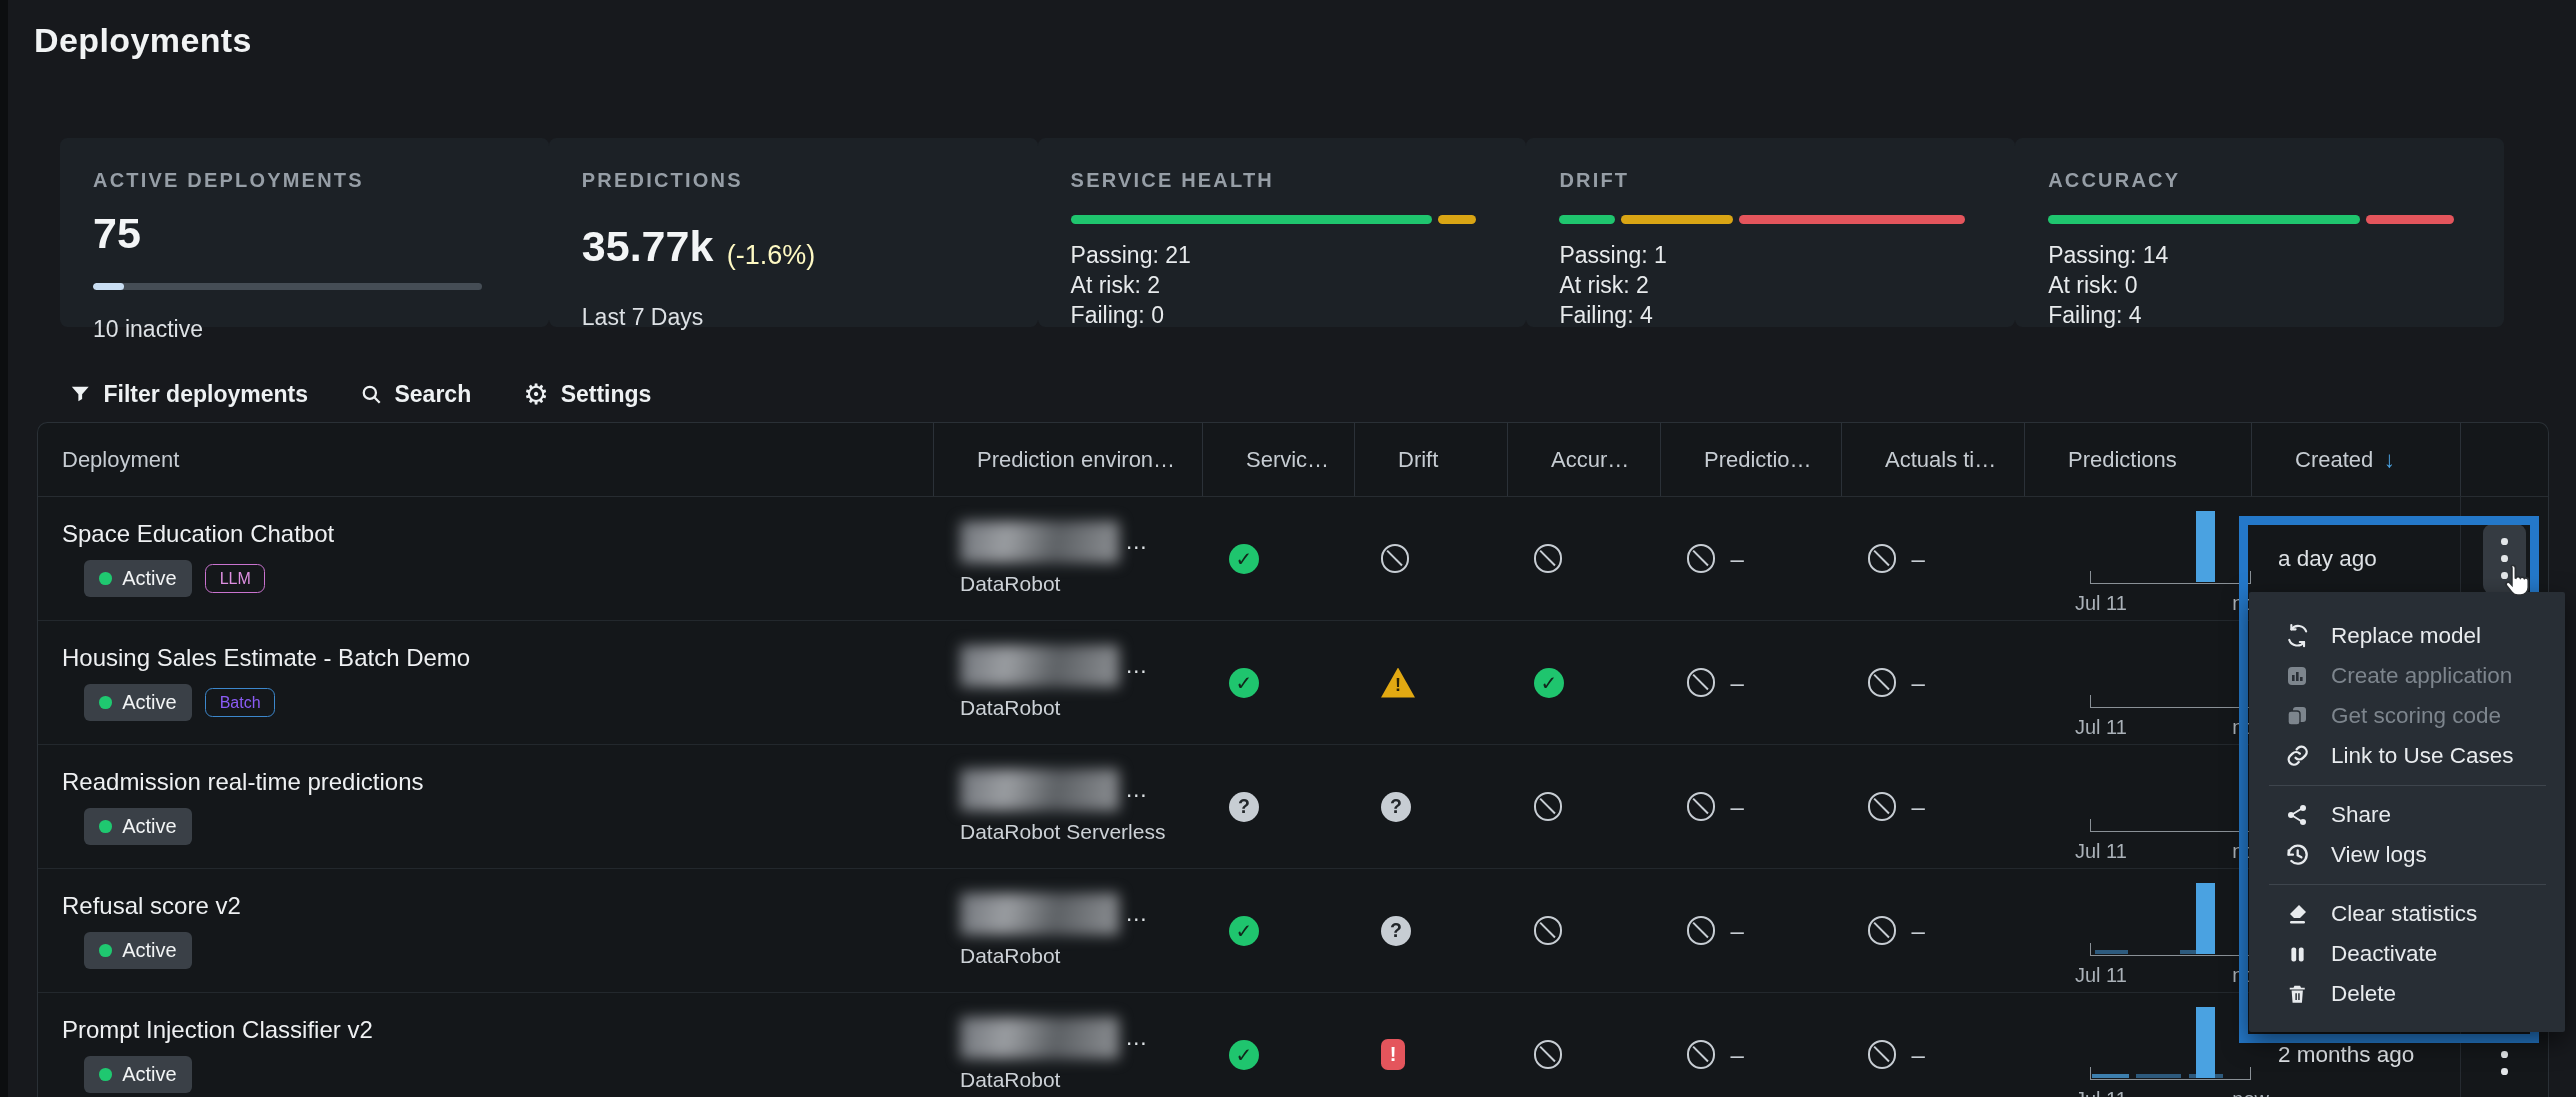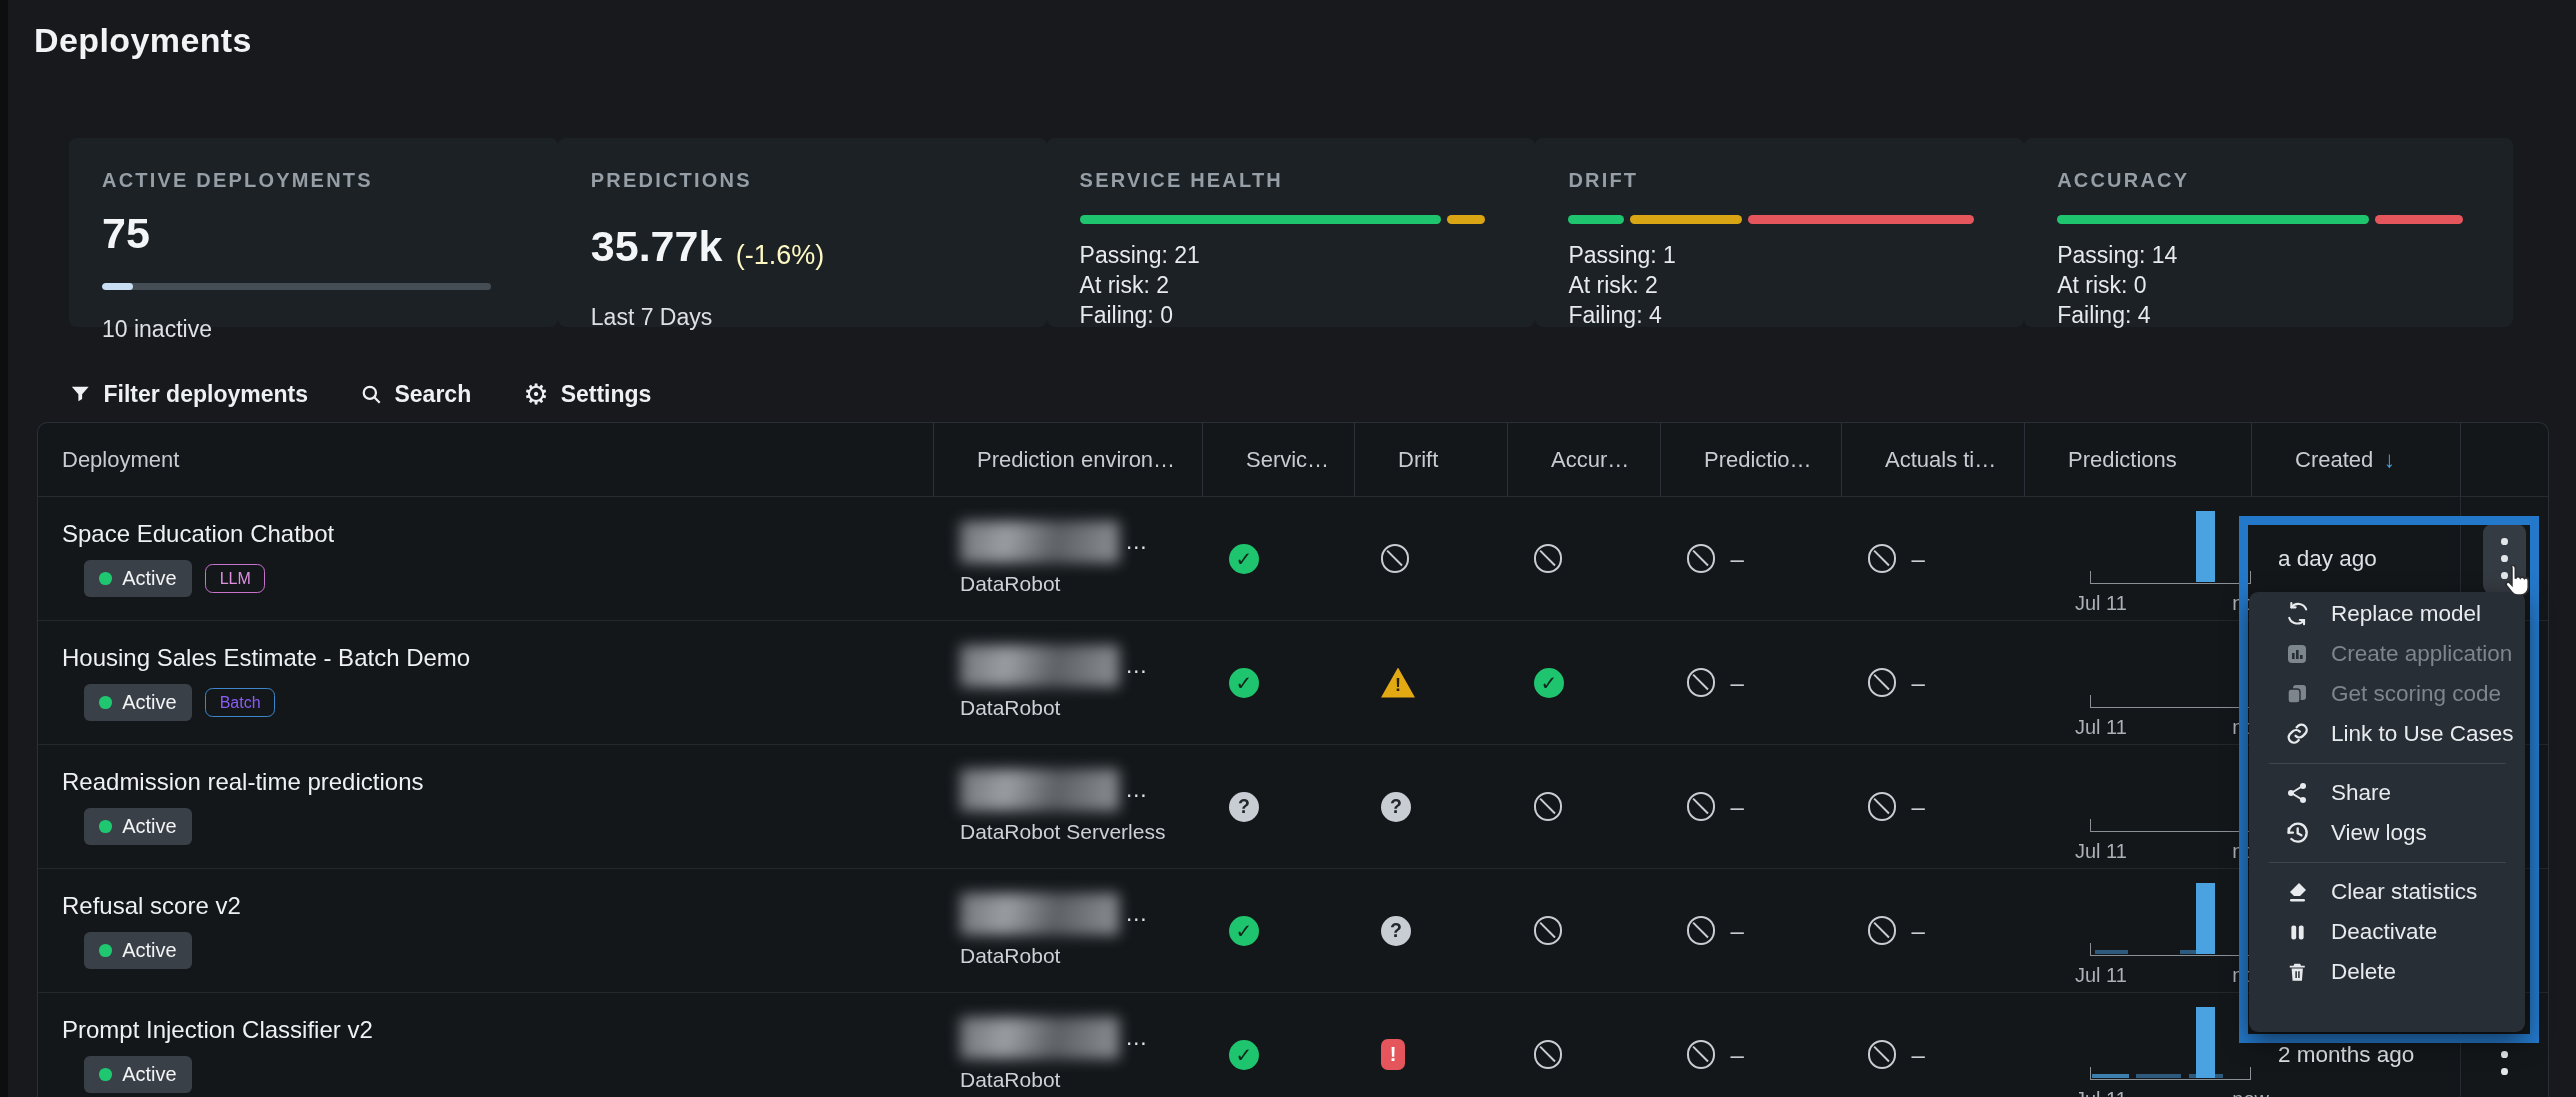--- a/index.html
+++ b/index.html
@@ -1,21 +1,21 @@
 <!DOCTYPE html>
 <html style="font-size:12px"><head>
 <meta charset="utf-8">
 <style>
   html,body{margin:0;padding:0;background:#17191d;font-family:"Liberation Sans","DejaVu Sans",sans-serif;}
   body{position:relative;width:2576px;height:1097px;overflow:hidden;color:#eef0f2;}
   .edge-strip{position:absolute;left:0;top:0;width:7.5px;height:1097px;background:#0c0e10;}
   .page-title{position:absolute;left:34px;top:21px;font-size:34px;font-weight:700;color:#f1f3f4;letter-spacing:0.4px;}
 
   
-  .cards{position:absolute;left:69px;top:138px;width:2444px;display:flex;}
+  .cards{position:absolute;left:60px;top:138px;width:2444px;display:flex;}
   .card{flex:1;height:189px;background:#1c2126;border-radius:7.5px;padding:31px 33px;box-sizing:border-box;}
   .card-label{font-size:20px;font-weight:700;letter-spacing:2.2px;color:#969ea6;}
   .card-value-row{margin-top:16.5px;display:flex;align-items:flex-end;gap:13.5px;}
   .card-value{font-size:43px;font-weight:700;color:#f3f5f6;}
   .card-delta{font-size:27px;color:#fef9c3;font-weight:400;}
   .progress-track{margin-top:25.4px;height:7.5px;border-radius:4.5px;background:#454d55;overflow:hidden;width:92%;}
   .progress-fill{height:7.5px;border-radius:4.5px;background:#c9def2;}
   .card-footer{margin-top:25.4px;font-size:23px;color:#dde1e5;}
   .statusbar{margin-top:22.5px;display:flex;gap:6px;height:9px;width:96%;}
   .seg{height:9px;border-radius:5.2px;}
@@ -72,21 +72,21 @@
   .bar-big{position:absolute;right:36px;bottom:33px;width:19.5px;height:71px;background:#4aa2e1;}
   .mbar{position:absolute;bottom:33px;height:3.7px;background:#2d5a7d;}
   .spark-labels{position:absolute;bottom:0;left:-15px;right:-18px;display:flex;justify-content:space-between;font-size:20px;color:#aab1b8;}
   .created-text{font-size:22.5px;color:#dde1e5;}
   .kebab{display:flex;flex-direction:column;gap:10.5px;align-items:center;cursor:pointer;}
   .kebab i{width:6.7px;height:6.7px;border-radius:50%;background:#e3e6e9;}
   .kebab-btn{width:43px;height:70px;border-radius:9px;background:#353b42;display:flex;flex-direction:column;gap:10.5px;align-items:center;justify-content:center;cursor:pointer;}
 
   
   .sel-box{position:absolute;left:2239px;top:516px;width:300px;height:527px;border:9px solid #2478c9;box-sizing:border-box;z-index:5;pointer-events:none;}
-  .menu{position:absolute;left:2249px;top:592px;width:276px;height:440px;background:#282e35;border-radius:9px;box-shadow:0 9px 25.4px rgba(0,0,0,.55);z-index:6;padding:2px 0;box-sizing:border-box;}
+  .menu{position:absolute;left:2249px;top:592px;width:316px;height:440px;background:#282e35;border-radius:2px;box-shadow:0 9px 25.4px rgba(0,0,0,.55);z-index:6;padding:24px 0;box-sizing:border-box;}
   .menu-item{height:40px;display:flex;align-items:center;gap:19.5px;padding-left:34px;font-size:22.5px;color:#e8ebee;cursor:pointer;}
   .menu-item.disabled{color:#7d858d;}
   .menu-item .mi{width:28.4px;display:inline-flex;justify-content:center;}
   .menu-item svg{display:block;}
   .menu-divider{border-top:1.5px solid #3e454d;margin:9px 19.5px;}
   .cursor{position:absolute;left:2495px;top:560px;z-index:10;pointer-events:none;}
 </style>
 </head>
 <body>
 

